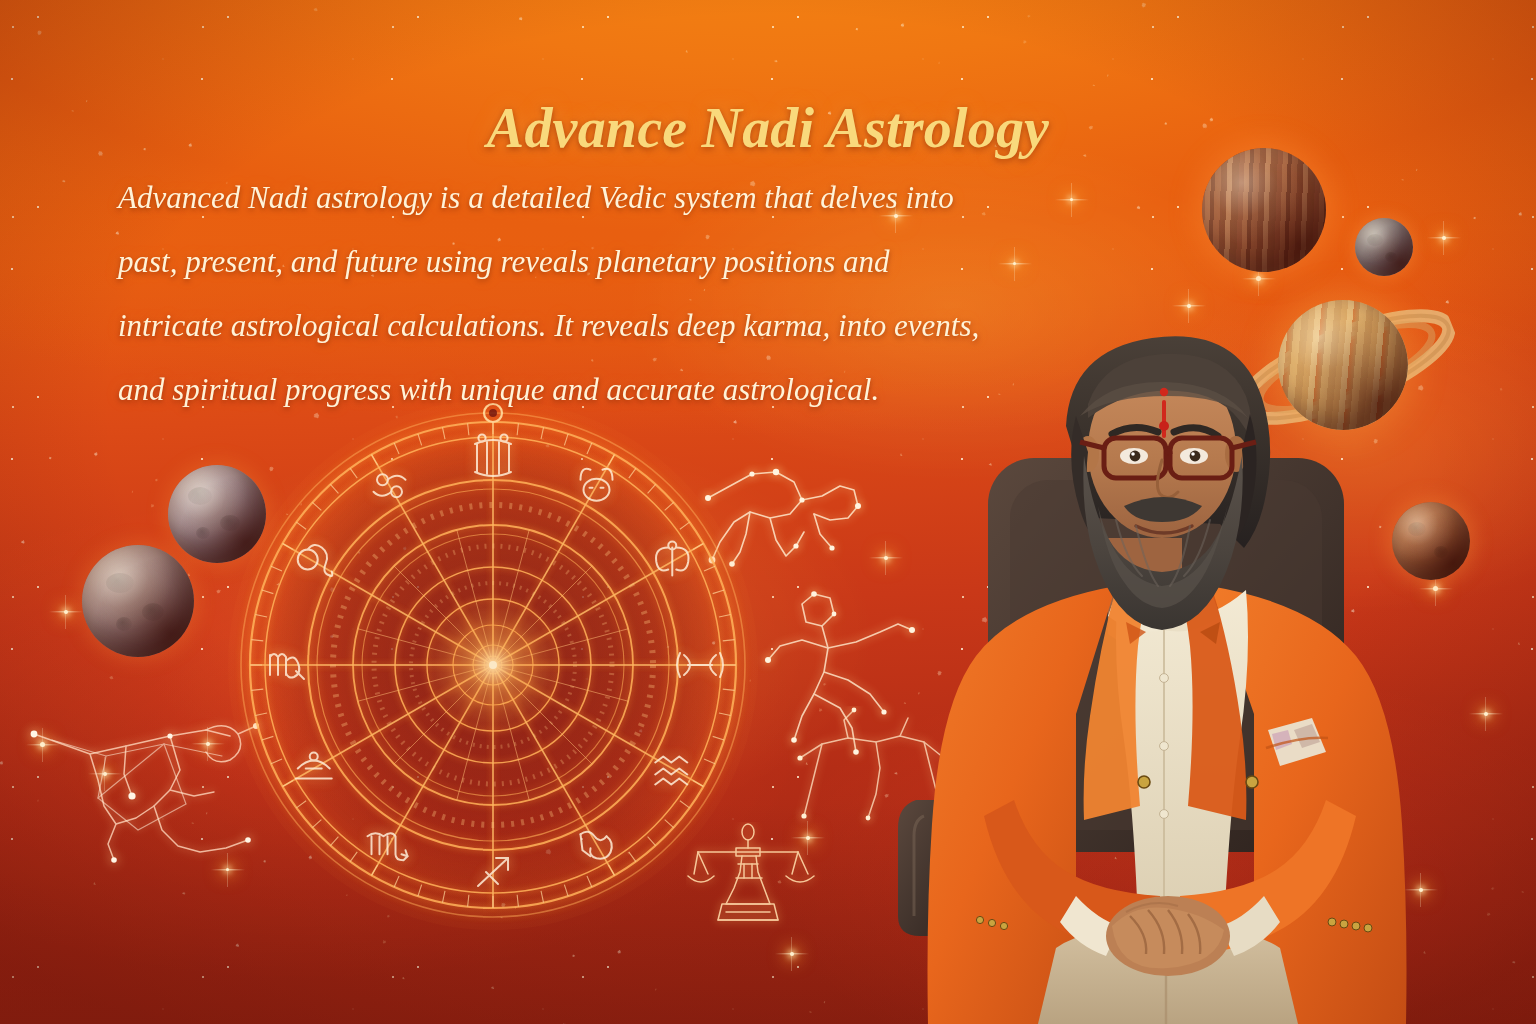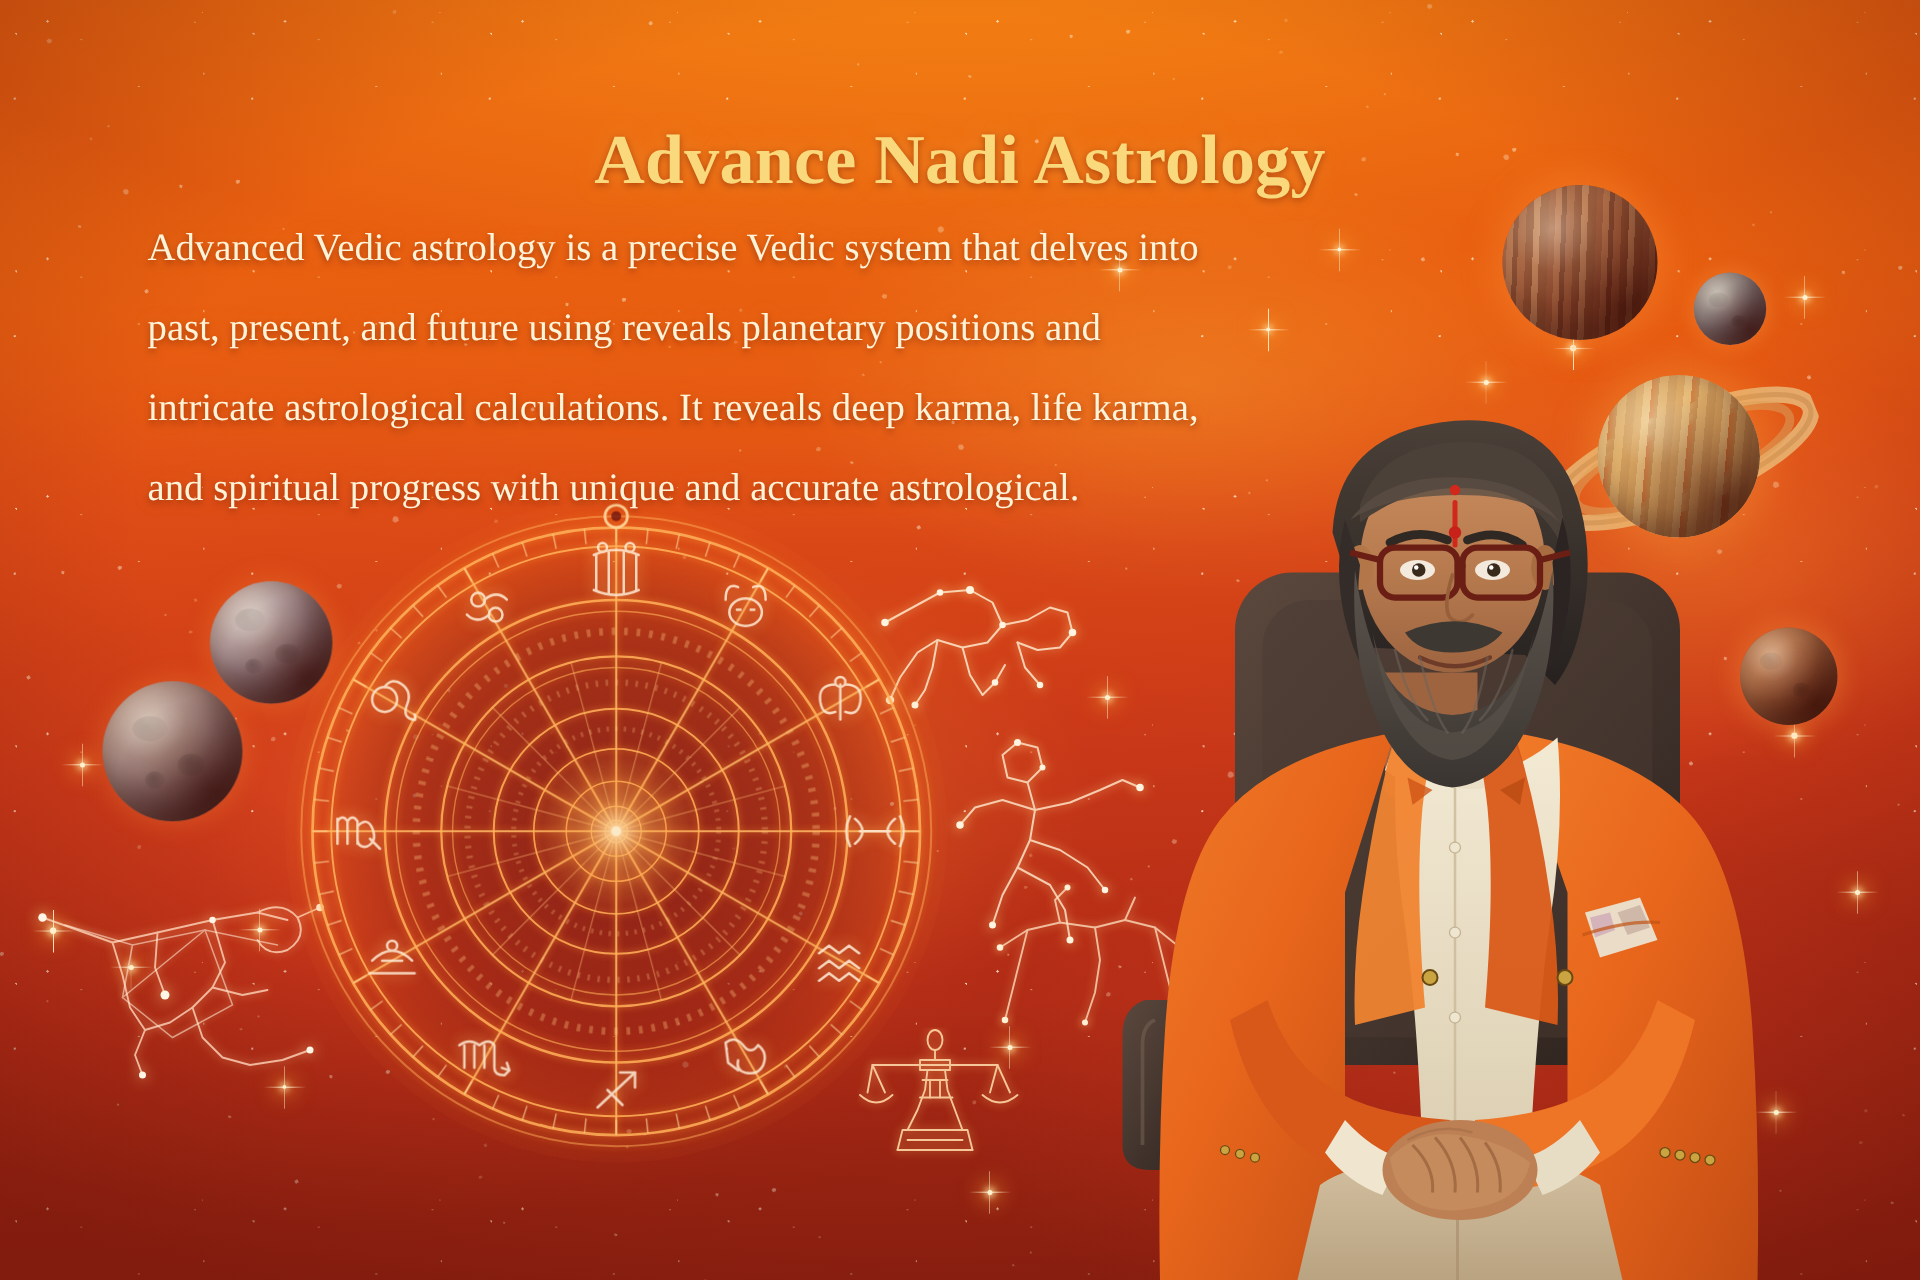--- a/index.html
+++ b/index.html
@@ -11,20 +11,21 @@
   body {
     font-family: "Liberation Serif", serif;
   }
 
   #banner {
     position: relative;
     width: 1536px;
     height: 1024px;
     overflow: hidden;
     background: #E8600F;
+    font-style: italic;
   }
 
   
   .bg-base {
     position: absolute;
     inset: 0;
     background:
       radial-gradient(ellipse 120% 70% at 50% -12%, #F58A12 0%, #F07712 26%, #E85F10 50%, rgba(214,62,18,0) 78%),
       linear-gradient(178deg,
         #F27A10 0%,
@@ -817,19 +818,19 @@
           <path d="M310 196 q-8 44 -20 60"></path>
           <path d="M330 190 q-10 40 -26 56"></path>
         </g>
       </g>
     </svg>
   </div>
 
   <h1 id="headline">Advance Nadi Astrology</h1>
 
   <div id="body-copy">
-    <span class="line">Advanced Vedic astrology is a precise Vedic system that delves into</span>
+    <span class="line">Advanced Nadi astrology is a detailed Vedic system that delves into</span>
     <span class="line">past, present, and future using reveals planetary positions and</span>
-    <span class="line">intricate astrological calculations. It reveals deep karma, life karma,</span>
+    <span class="line">intricate astrological calculations. It reveals deep karma, into events,</span>
     <span class="line">and spiritual progress with unique and accurate astrological.</span>
   </div>
 
 </div>
 
 </body></html>

